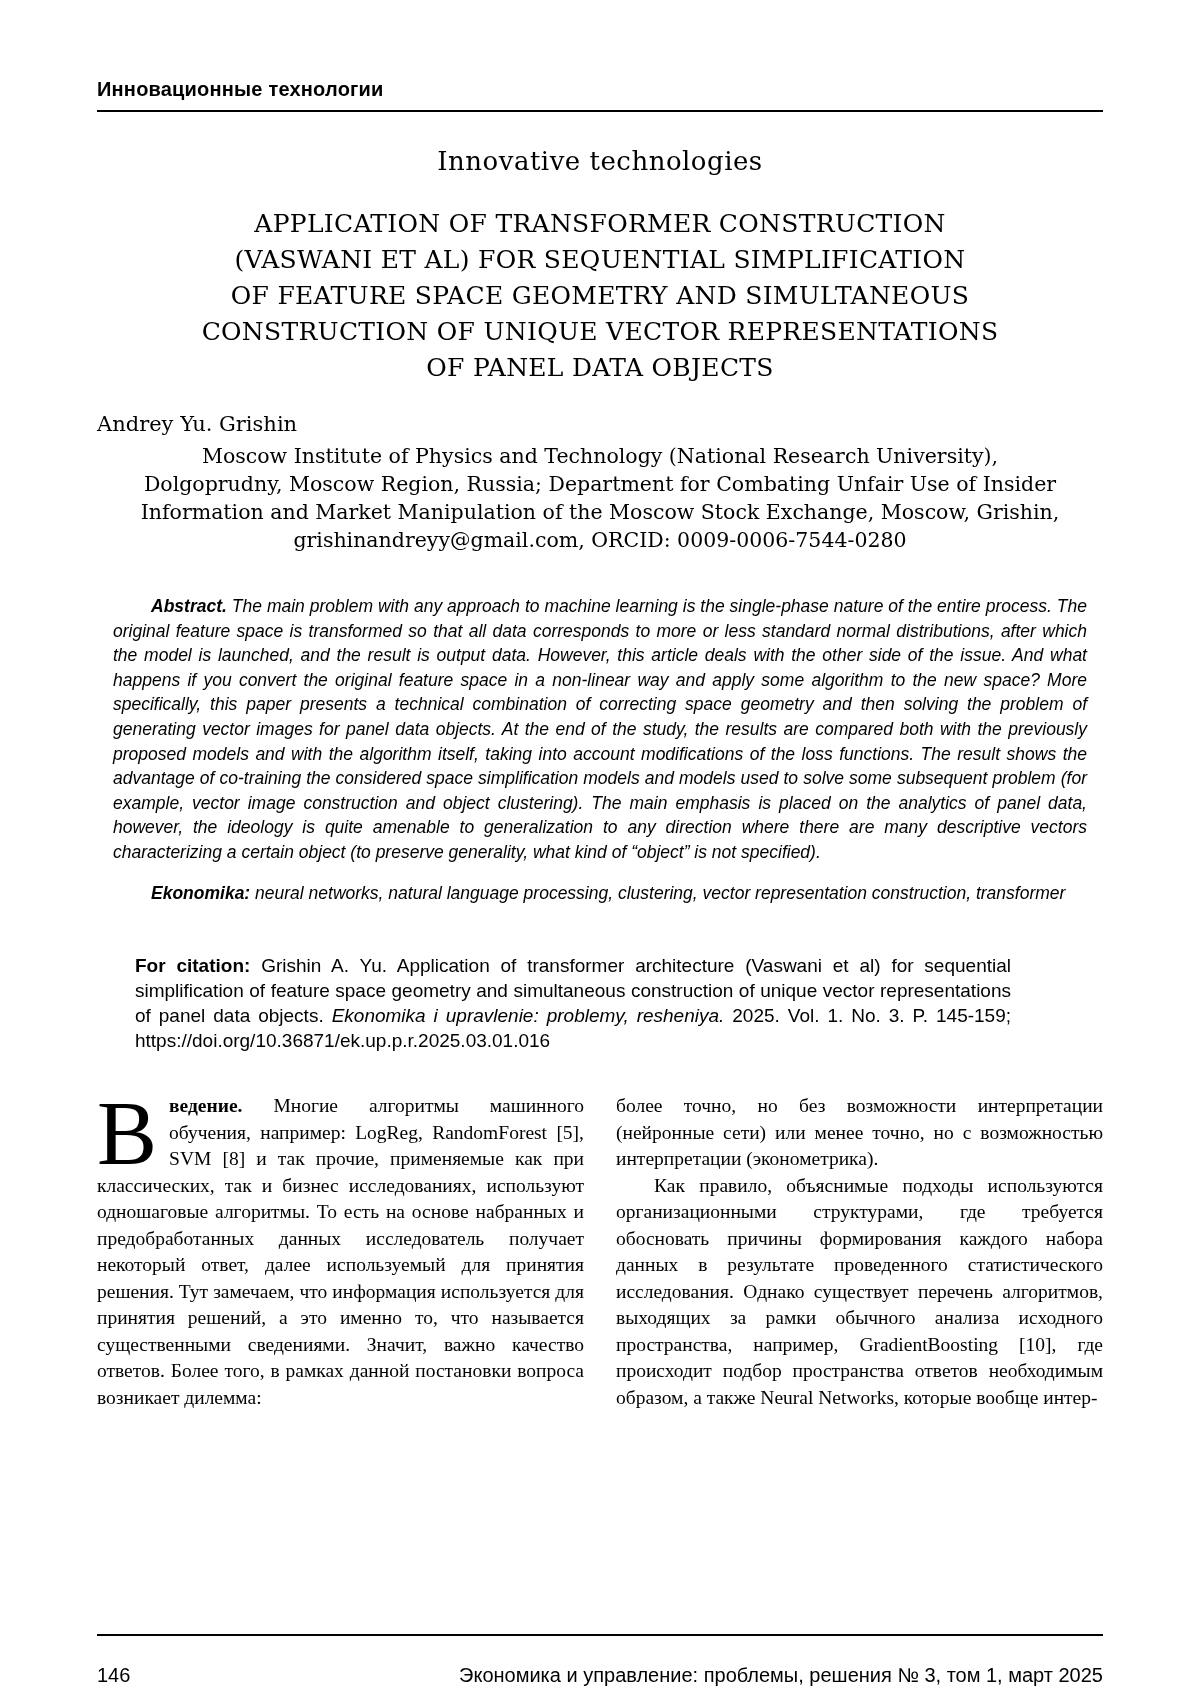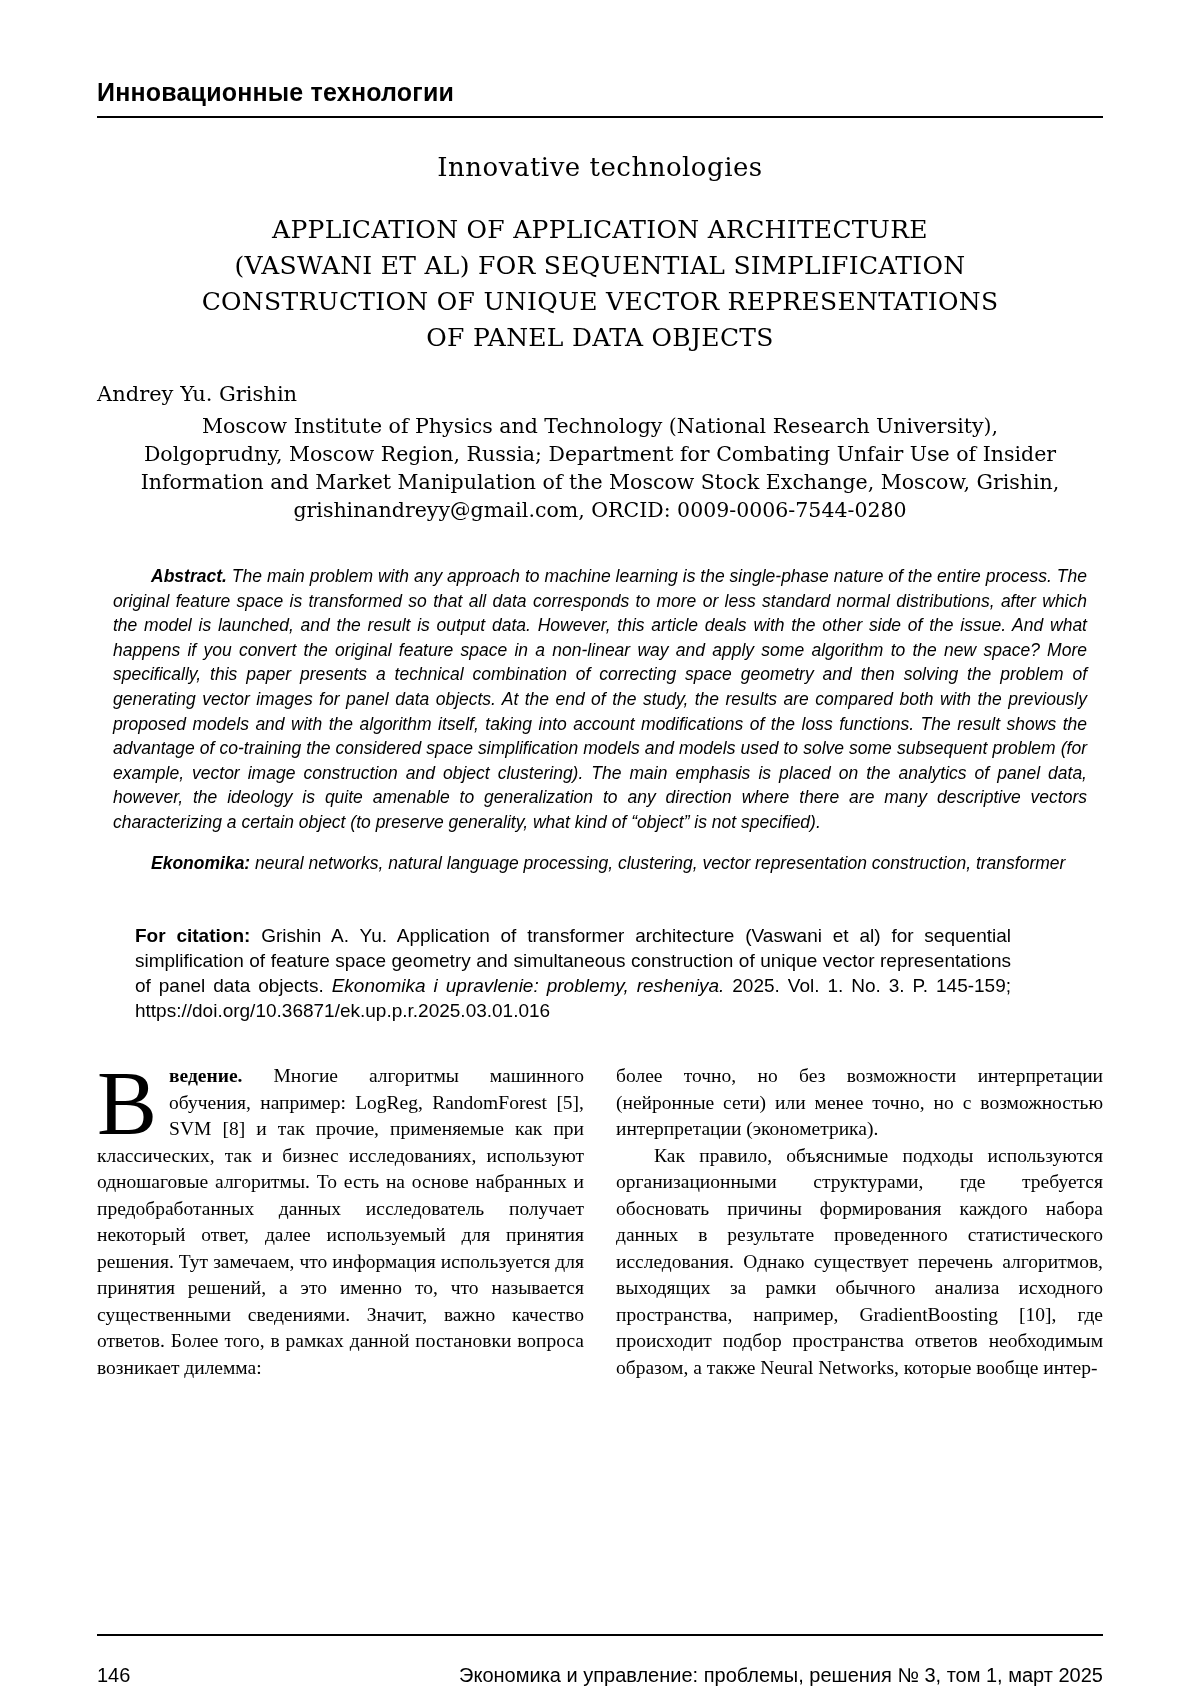--- a/index.html
+++ b/index.html
@@ -10,21 +10,21 @@
     color: #000000;
     font-family: "Liberation Serif", serif;
     position: relative;
     overflow: hidden;
   }
   .page { padding: 78px 97px 0 97px; }
 
   .running-head {
     font-family: "Liberation Sans", sans-serif;
     font-weight: 700;
-    font-size: 25px;
+    font-size: 20px;
     letter-spacing: 0.2px;
   }
   .head-rule { border-top: 2px solid #000; margin-top: 9px; }
 
   .article-type { font-size: 19px; margin-top: 20px; }
 
   .section-title {
     text-align: center;
     font-family: "DejaVu Serif", serif;
     font-size: 26px;
@@ -119,22 +119,23 @@
 
 <div class="page">
 
   <div class="running-head">Инновационные технологии</div>
   <div class="head-rule"></div>
 
 
   <div class="section-title">Innovative technologies</div>
 
   <div class="article-title">
-    <div>APPLICATION OF APPLICATION ARCHITECTURE</div>
+    <div>APPLICATION OF TRANSFORMER CONSTRUCTION</div>
     <div>(VASWANI ET AL) FOR SEQUENTIAL SIMPLIFICATION</div>
+    <div>OF FEATURE SPACE GEOMETRY AND SIMULTANEOUS</div>
     <div>CONSTRUCTION OF UNIQUE VECTOR REPRESENTATIONS</div>
     <div>OF PANEL DATA OBJECTS</div>
   </div>
 
   <div class="author">Andrey Yu. Grishin</div>
 
   <div class="affiliation">
     <div>Moscow Institute of Physics and Technology (National Research University),</div>
     <div>Dolgoprudny, Moscow Region, Russia; Department for Combating Unfair Use of Insider</div>
     <div>Information and Market Manipulation of the Moscow Stock Exchange, Moscow, Grishin,</div>

